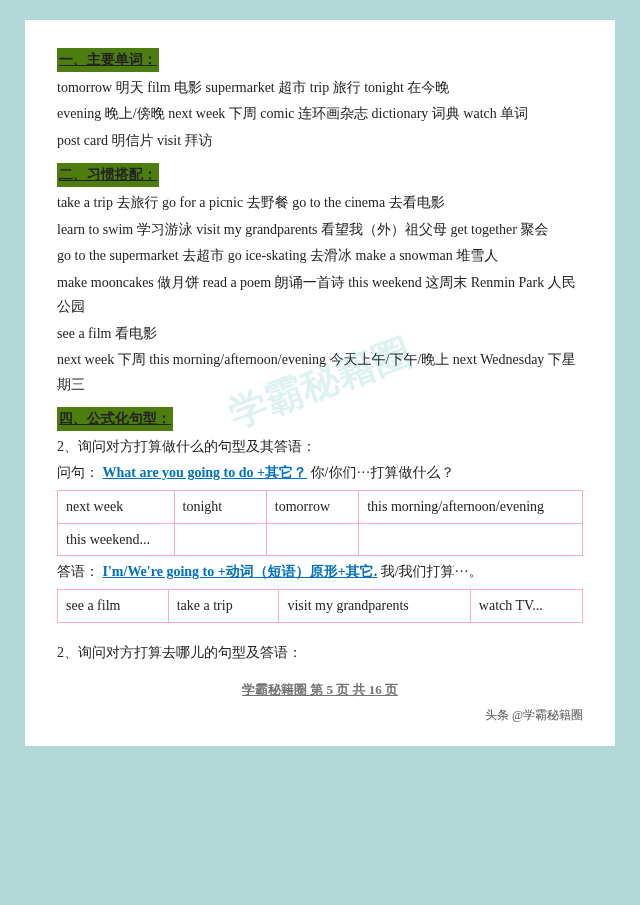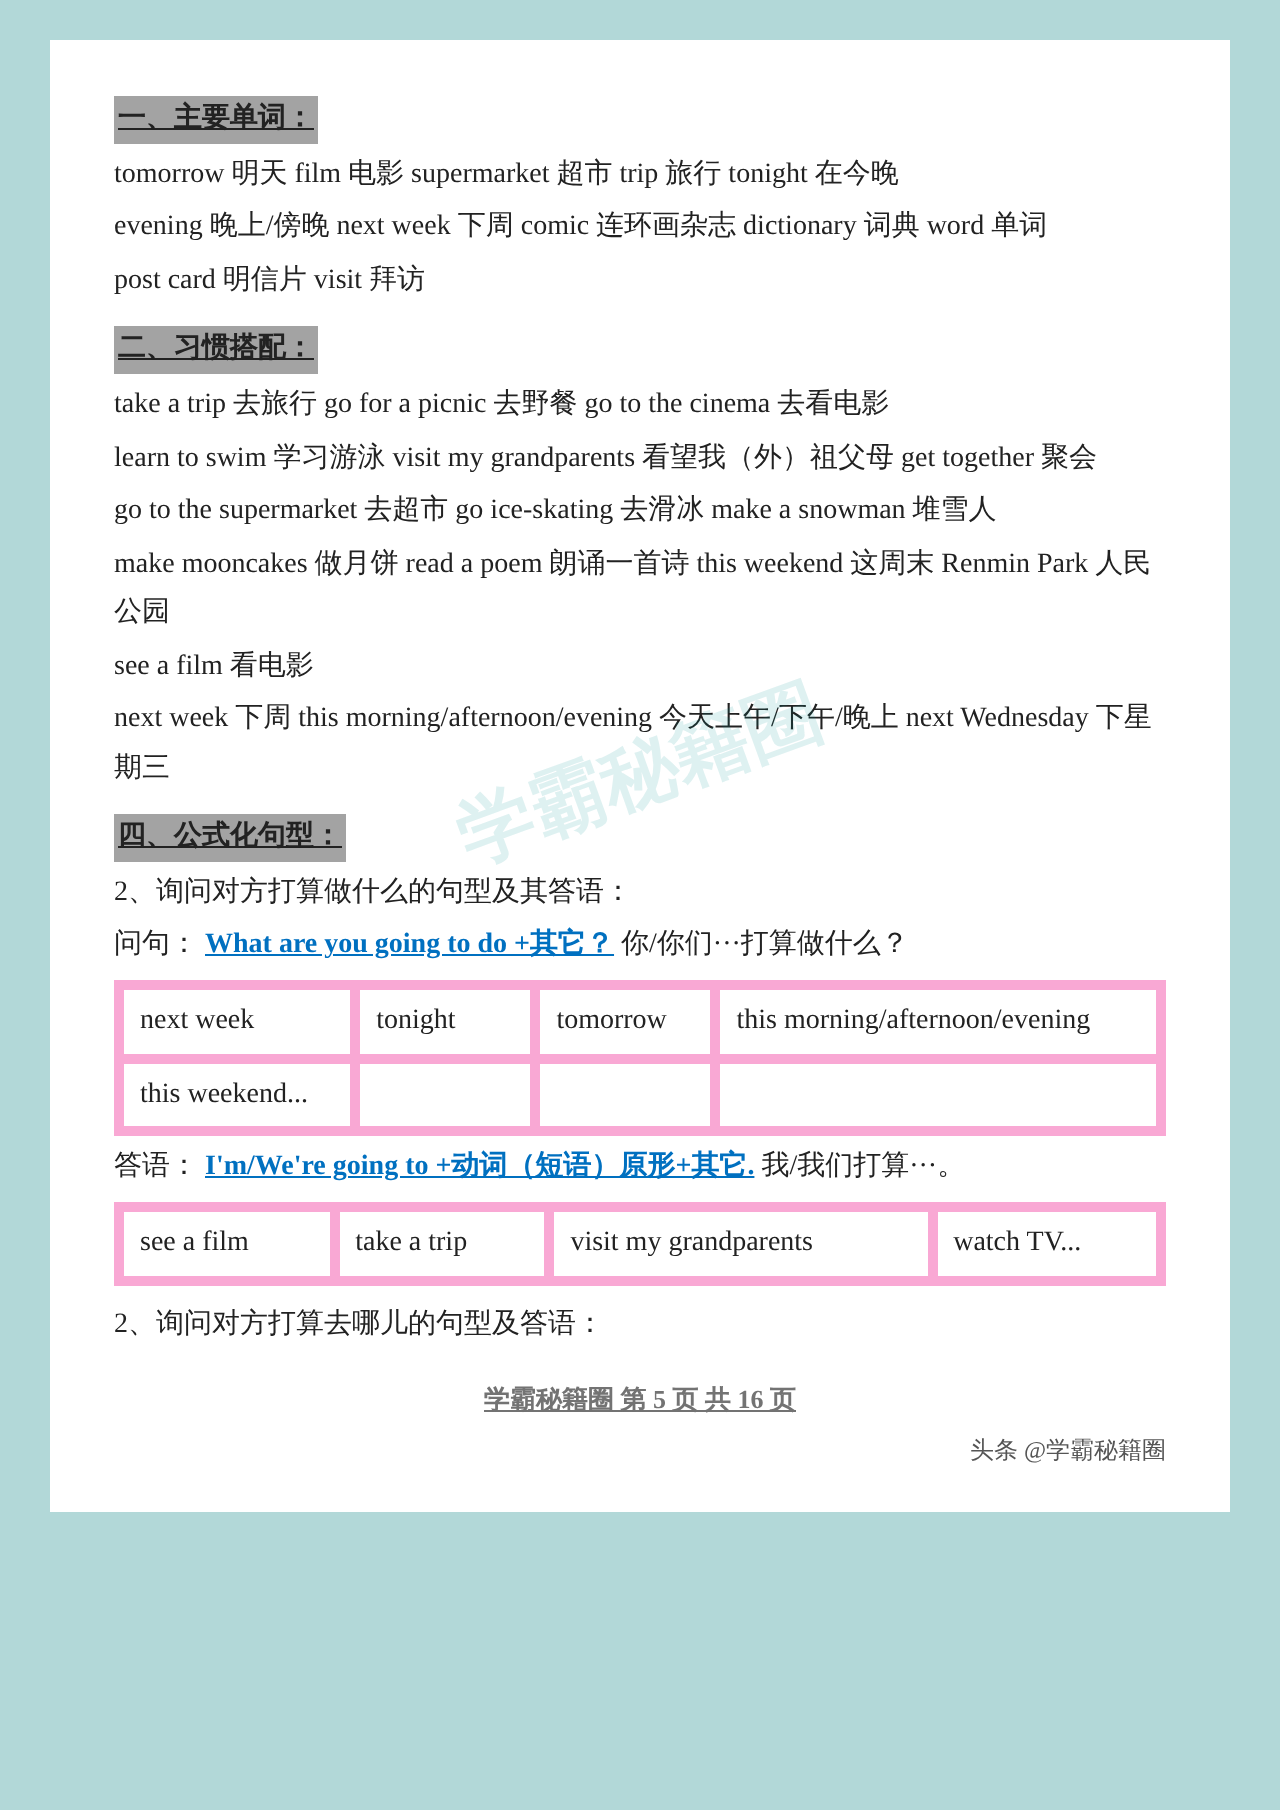--- a/index.html
+++ b/index.html
@@ -28,21 +28,21 @@
       transform: translate(-50%, -50%) rotate(-20deg);
       font-size: 38px;
       color: rgba(0,150,150,0.13);
       pointer-events: none;
       white-space: nowrap;
       font-weight: bold;
       z-index: 10;
     }
     .section-title {
       display: inline-block;
-      background: #a3a3a3;
+      background: #4d7c0f;
       font-weight: bold;
       font-size: 14px;
       padding: 0 2px;
       margin-bottom: 4px;
     }
     .section {
       margin-bottom: 10px;
     }
     .content-line {
       margin-bottom: 2px;
@@ -56,21 +56,21 @@
       text-decoration: underline;
     }
     
     .formula-table {
       width: 100%;
       border-collapse: collapse;
       margin: 4px 0 4px 0;
       font-size: 14px;
     }
     .formula-table td {
-      border: 5px solid #f9a8d4;
+      border: 1px solid #f9a8d4;
       padding: 4px 8px;
       text-align: left;
       min-width: 80px;
     }
     .question-label {
       font-weight: normal;
     }
     .footer {
       text-align: center;
       margin-top: 14px;
@@ -90,21 +90,21 @@
   </style>
 </head>
 <body>
 
 <div class="page">
   <div class="watermark">学霸秘籍圈</div>
 
   <div class="section">
     <div class="section-title underline-title">一、主要单词：</div>
     <div class="content-line">tomorrow 明天  film 电影   supermarket 超市  trip 旅行  tonight 在今晚</div>
-    <div class="content-line">evening 晚上/傍晚   next week 下周  comic 连环画杂志   dictionary 词典  word 单词</div>
+    <div class="content-line">evening 晚上/傍晚   next week 下周  comic 连环画杂志   dictionary 词典  watch 单词</div>
     <div class="content-line">post card 明信片      visit 拜访</div>
   </div>
 
   <div class="section">
     <div class="section-title underline-title">二、习惯搭配：</div>
     <div class="content-line">take a trip 去旅行   go for a picnic 去野餐   go to the cinema 去看电影</div>
     <div class="content-line">learn to swim 学习游泳   visit my grandparents 看望我（外）祖父母   get together 聚会</div>
     <div class="content-line">go to the supermarket 去超市   go ice-skating 去滑冰   make a snowman 堆雪人</div>
     <div class="content-line">make mooncakes 做月饼    read a poem 朗诵一首诗  this weekend 这周末  Renmin Park 人民公园</div>
     <div class="content-line">see a film 看电影</div>
@@ -154,18 +154,18 @@
       <tbody>
         <tr>
           <td>see a film</td>
           <td>take a trip</td>
           <td>visit my grandparents</td>
           <td>watch TV...</td>
         </tr>
       </tbody>
     </table>
 
-    <div class="content-line" style="margin-top:8px;">2、询问对方打算去哪儿的句型及答语：</div>
+    <div class="content-line" style="margin-top:18px;">2、询问对方打算去哪儿的句型及答语：</div>
   </div>
 
   <div class="footer">学霸秘籍圈  第 5 页  共 16 页</div>
   <div class="footer-brand">头条 @学霸秘籍圈</div>
 </div>
 
 </body></html>

